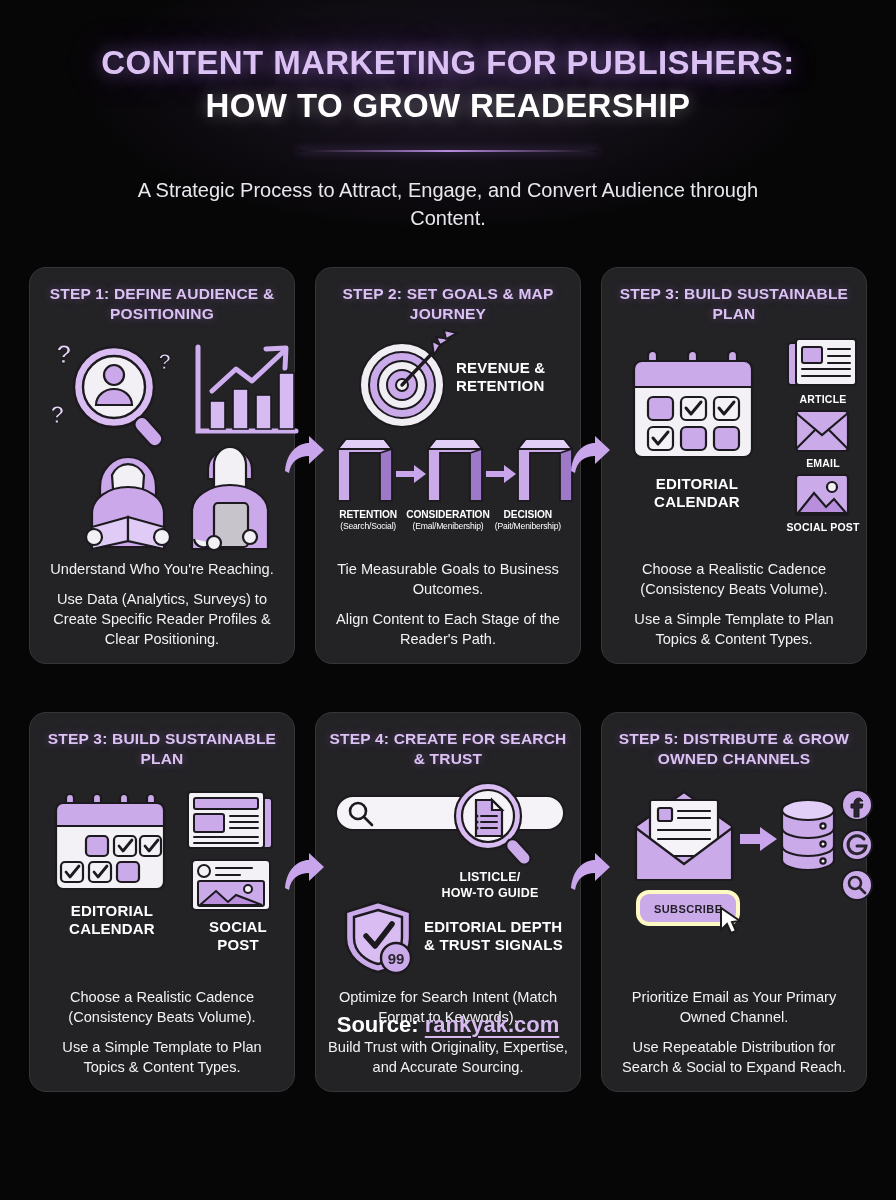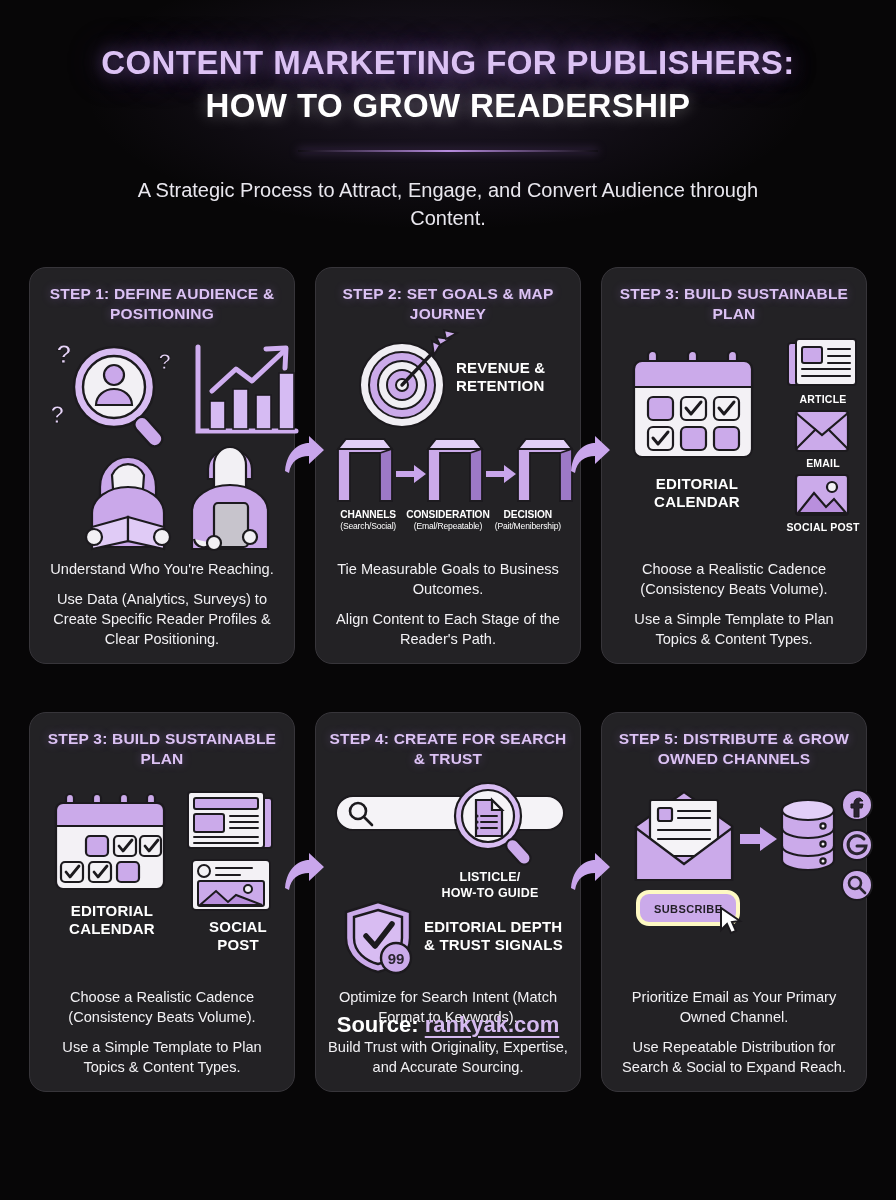--- a/index.html
+++ b/index.html
@@ -288,26 +288,26 @@
               <path d="M228 22 L240 18 L240 70 L228 70 z" fill="#9d79c7"></path>
             </g>
             <g fill="#c9a6ec">
               <path d="M64 40 L82 40 L82 34 L94 43 L82 52 L82 46 L64 46 z"></path>
               <path d="M154 40 L172 40 L172 34 L184 43 L172 52 L172 46 L154 46 z"></path>
             </g>
           </svg>
 
           <div class="stage-labels abs" style="top:176px;">
             <div class="stage">
-              <div class="s-name">CHANNELS</div>
+              <div class="s-name">RETENTION</div>
               <div class="s-sub">(Search/Social)</div>
             </div>
             <div class="stage">
               <div class="s-name">CONSIDERATION</div>
-              <div class="s-sub">(Emal/Repeatable)</div>
+              <div class="s-sub">(Emal/Menibership)</div>
             </div>
             <div class="stage">
               <div class="s-name">DECISION</div>
               <div class="s-sub">(Pait/Menibership)</div>
             </div>
           </div>
         </div>
         <div class="card-body">
           <p>Tie Measurable Goals to Business Outcomes.</p>
           <p>Align Content to Each Stage of the Reader's Path.</p>

